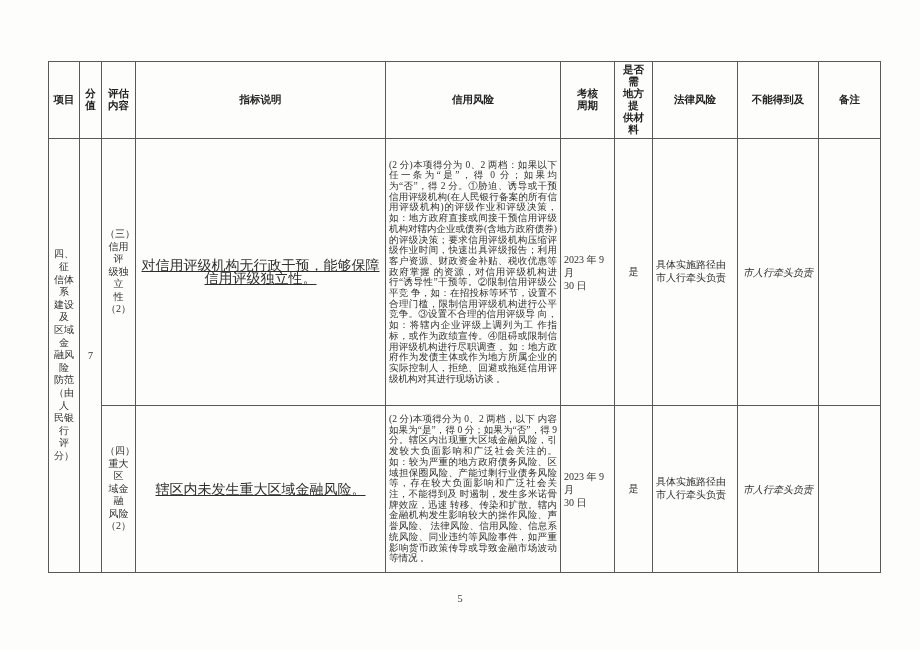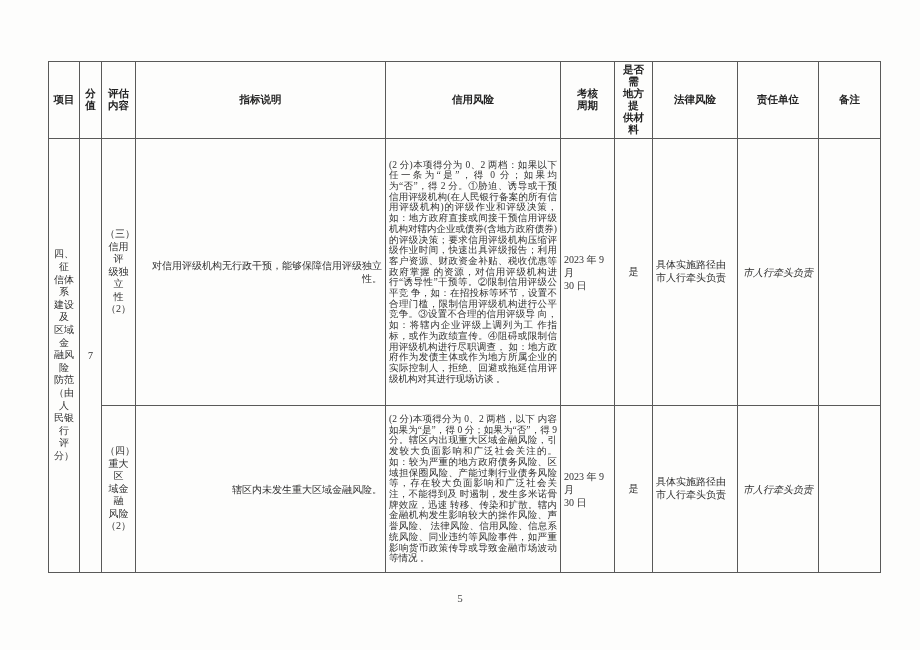--- a/index.html
+++ b/index.html
@@ -51,24 +51,25 @@
     font-size: 10px;
   }
   td.content-cell {
     text-align: center;
     font-size: 10px;
     line-height: 12.6px;
     white-space: pre-line;
     padding: 1px 0;
   }
   td.indicator-cell {
-    font-size: 10px;
+    font-size: 14px;
     line-height: 13px;
-    text-align: right;
+    text-align: center;
     padding: 2px 4px;
+    text-decoration: underline;
   }
   td.criteria-cell {
     font-size: 9.5px;
     line-height: 10.7px;
     text-align: justify;
     vertical-align: top;
     padding: 2px 3px;
   }
   td.period-cell {
     font-size: 10px;
@@ -127,21 +128,21 @@
         <th class="hcell">评估
 内容</th>
         <th class="hcell">指标说明</th>
         <th class="hcell">信用风险</th>
         <th class="hcell">考核
 周期</th>
         <th class="hcell">是否需
 地方提
 供材料</th>
         <th class="hcell">法律风险</th>
-        <th class="hcell">责任单位</th>
+        <th class="hcell">不能得到及</th>
         <th class="hcell">备注</th>
       </tr>
 
       <tr class="body-row-1">
         <td class="project-cell" rowspan="2">四、征
 信体系
 建设及
 区域金
 融风险
 防范

